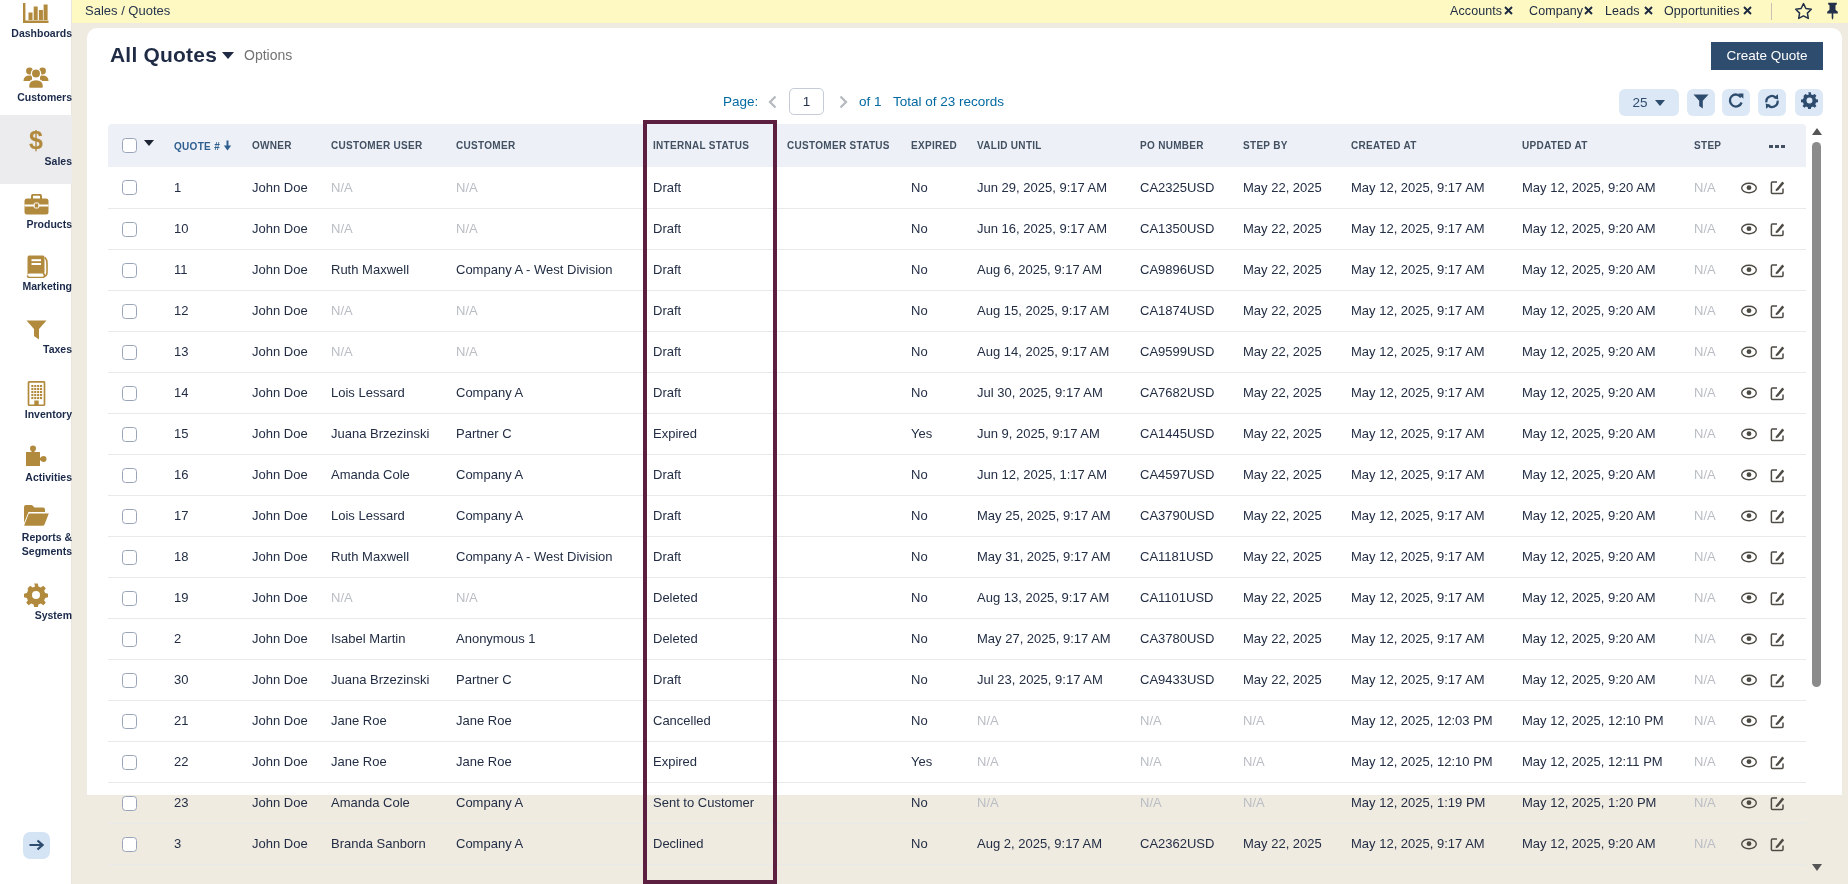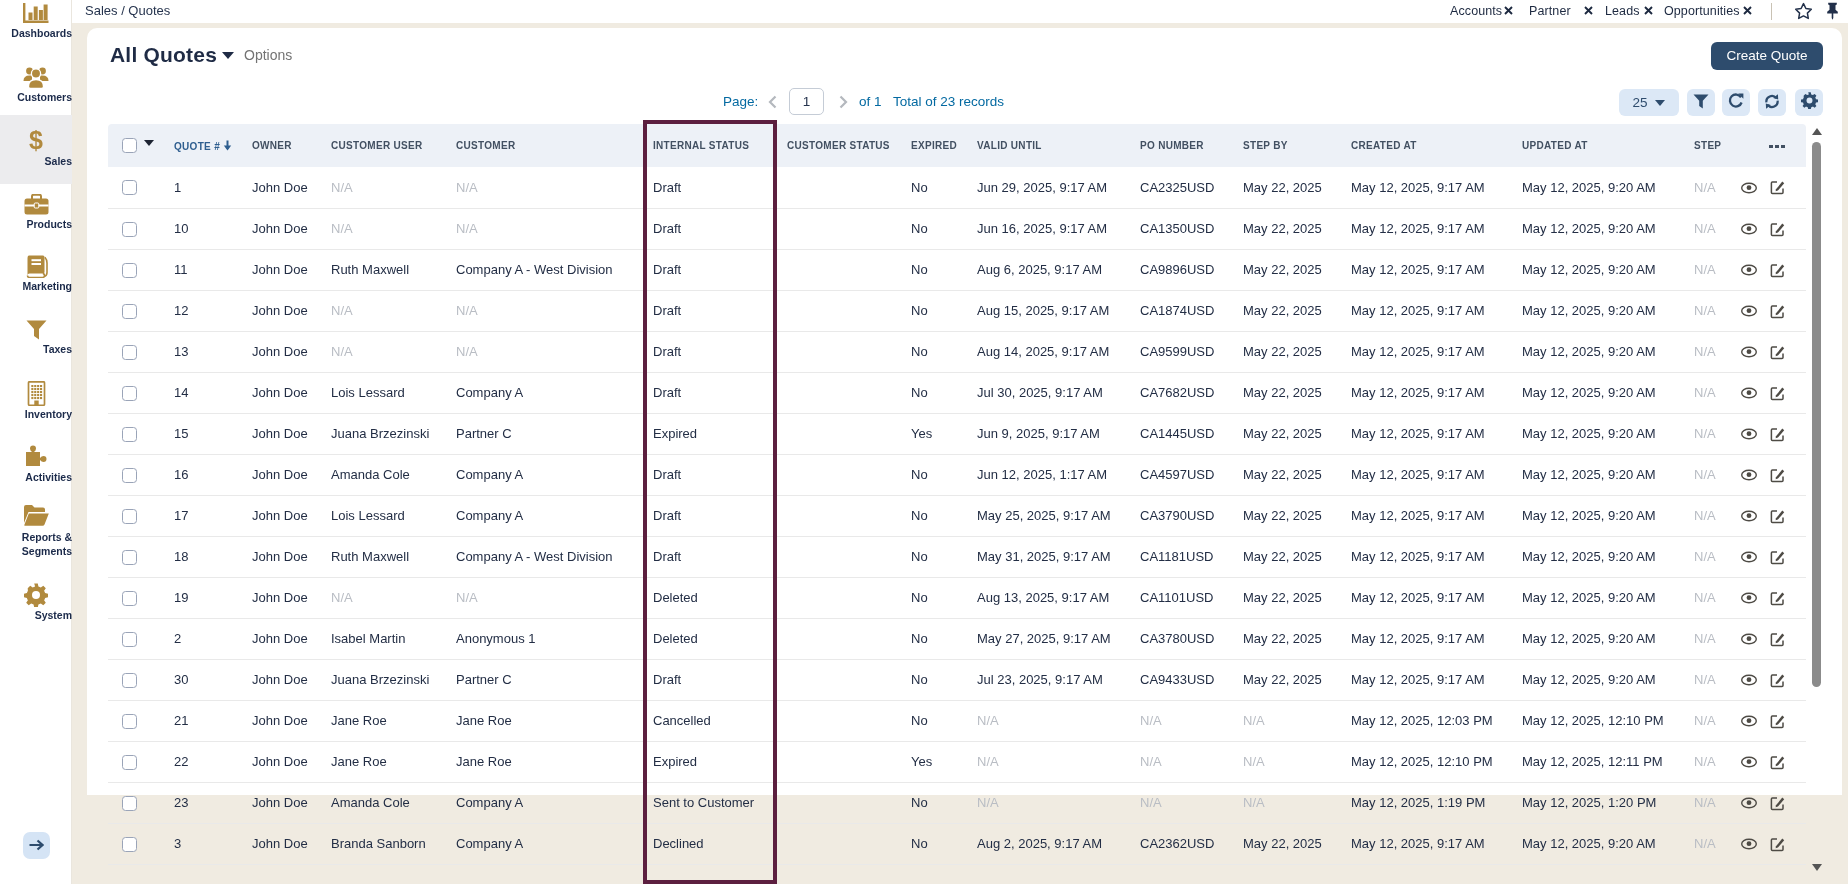--- a/index.html
+++ b/index.html
@@ -1,23 +1,23 @@
 <!DOCTYPE html>
 <html><head><meta charset="utf-8"><style>
 * { margin:0; padding:0; box-sizing:border-box; }
 html,body { width:1848px; height:884px; overflow:hidden; background:#f0ebe1; font-family:"Liberation Sans",sans-serif; }
-.topbar { position:absolute; left:0; top:0; width:1848px; height:23px; background:#ffffff; }
+.topbar { position:absolute; left:0; top:0; width:1848px; height:23px; background:#fef9c3; }
 .crumb { position:absolute; left:85px; top:3px; font-size:13px; color:#26344e; }
 .ptab { position:absolute; top:4px; font-size:12.5px; color:#1d2940; letter-spacing:0.1px; }
 .px { position:absolute; top:6px; } .px svg { display:block; }
 .card { position:absolute; left:87px; top:28px; width:1755px; height:767px; background:#fff; border-radius:10px 10px 0 0; }
 .title { position:absolute; left:23px; top:15px; font-size:21px; font-weight:700; color:#1f2b45; letter-spacing:0.2px; }
 .tcaret { position:absolute; left:135px; top:24px; width:0; height:0; border:6px solid transparent; border-top:7px solid #1f2b45; }
 .options { position:absolute; left:157px; top:19px; font-size:14px; color:#737373; }
-.createq { position:absolute; left:1624px; top:14px; width:112px; height:28px; background:#2e4c6d; border-radius:6px; color:#fff; font-size:13.5px; text-align:center; line-height:28px; }
+.createq { position:absolute; left:1624px; top:14px; width:112px; height:28px; background:#2e4c6d; border-radius:0; color:#fff; font-size:13.5px; text-align:center; line-height:28px; }
 .pag { position:absolute; top:66px; font-size:13.5px; color:#0369a1; }
 .pginput { position:absolute; left:702px; top:60px; width:35px; height:27px; border:1px solid #c5ccd6; border-radius:5px; text-align:center; line-height:25px; font-size:13.5px; color:#26344e; background:#fff; }
 .chevs { position:absolute; top:67px; }
 .tbtn { position:absolute; top:61px; height:27px; background:#dce8f6; border-radius:6px; }
 .grid { position:absolute; left:21px; top:96px; width:1698px; border-collapse:collapse; table-layout:fixed; }
 .grid td, .grid th { padding:0 0 0 10px; overflow:hidden; white-space:nowrap; }
 .grid thead tr { height:43px; }
 .grid thead th { background:#edf1f7; font-size:10px; color:#425062; text-align:left; font-weight:700; letter-spacing:0.3px; }
 .grid tbody tr { height:41px; }
 .grid tbody td { font-size:13px; color:#232e45; border-bottom:1px solid #e9e9e9; }
@@ -39,21 +39,21 @@
 </style></head>
 <body>
 <div class="topbar">
   <div class="crumb">Sales / Quotes</div>
   <span class="ptab" style="left:1450px">Accounts</span>
     <span class="px" style="left:1504px">
       <svg width="9" height="9" viewBox="0 0 9 9">
         <path d="M1 1 L8 8 M8 1 L1 8" stroke="#1d2940" stroke-width="1.9"></path>
       </svg>
     </span>
-  <span class="ptab" style="left:1529px">Partner</span>
+  <span class="ptab" style="left:1529px">Company</span>
     <span class="px" style="left:1584px">
       <svg width="9" height="9" viewBox="0 0 9 9">
         <path d="M1 1 L8 8 M8 1 L1 8" stroke="#1d2940" stroke-width="1.9"></path>
       </svg>
     </span>
   <span class="ptab" style="left:1605px">Leads</span>
     <span class="px" style="left:1644px">
       <svg width="9" height="9" viewBox="0 0 9 9">
         <path d="M1 1 L8 8 M8 1 L1 8" stroke="#1d2940" stroke-width="1.9"></path>
       </svg>

